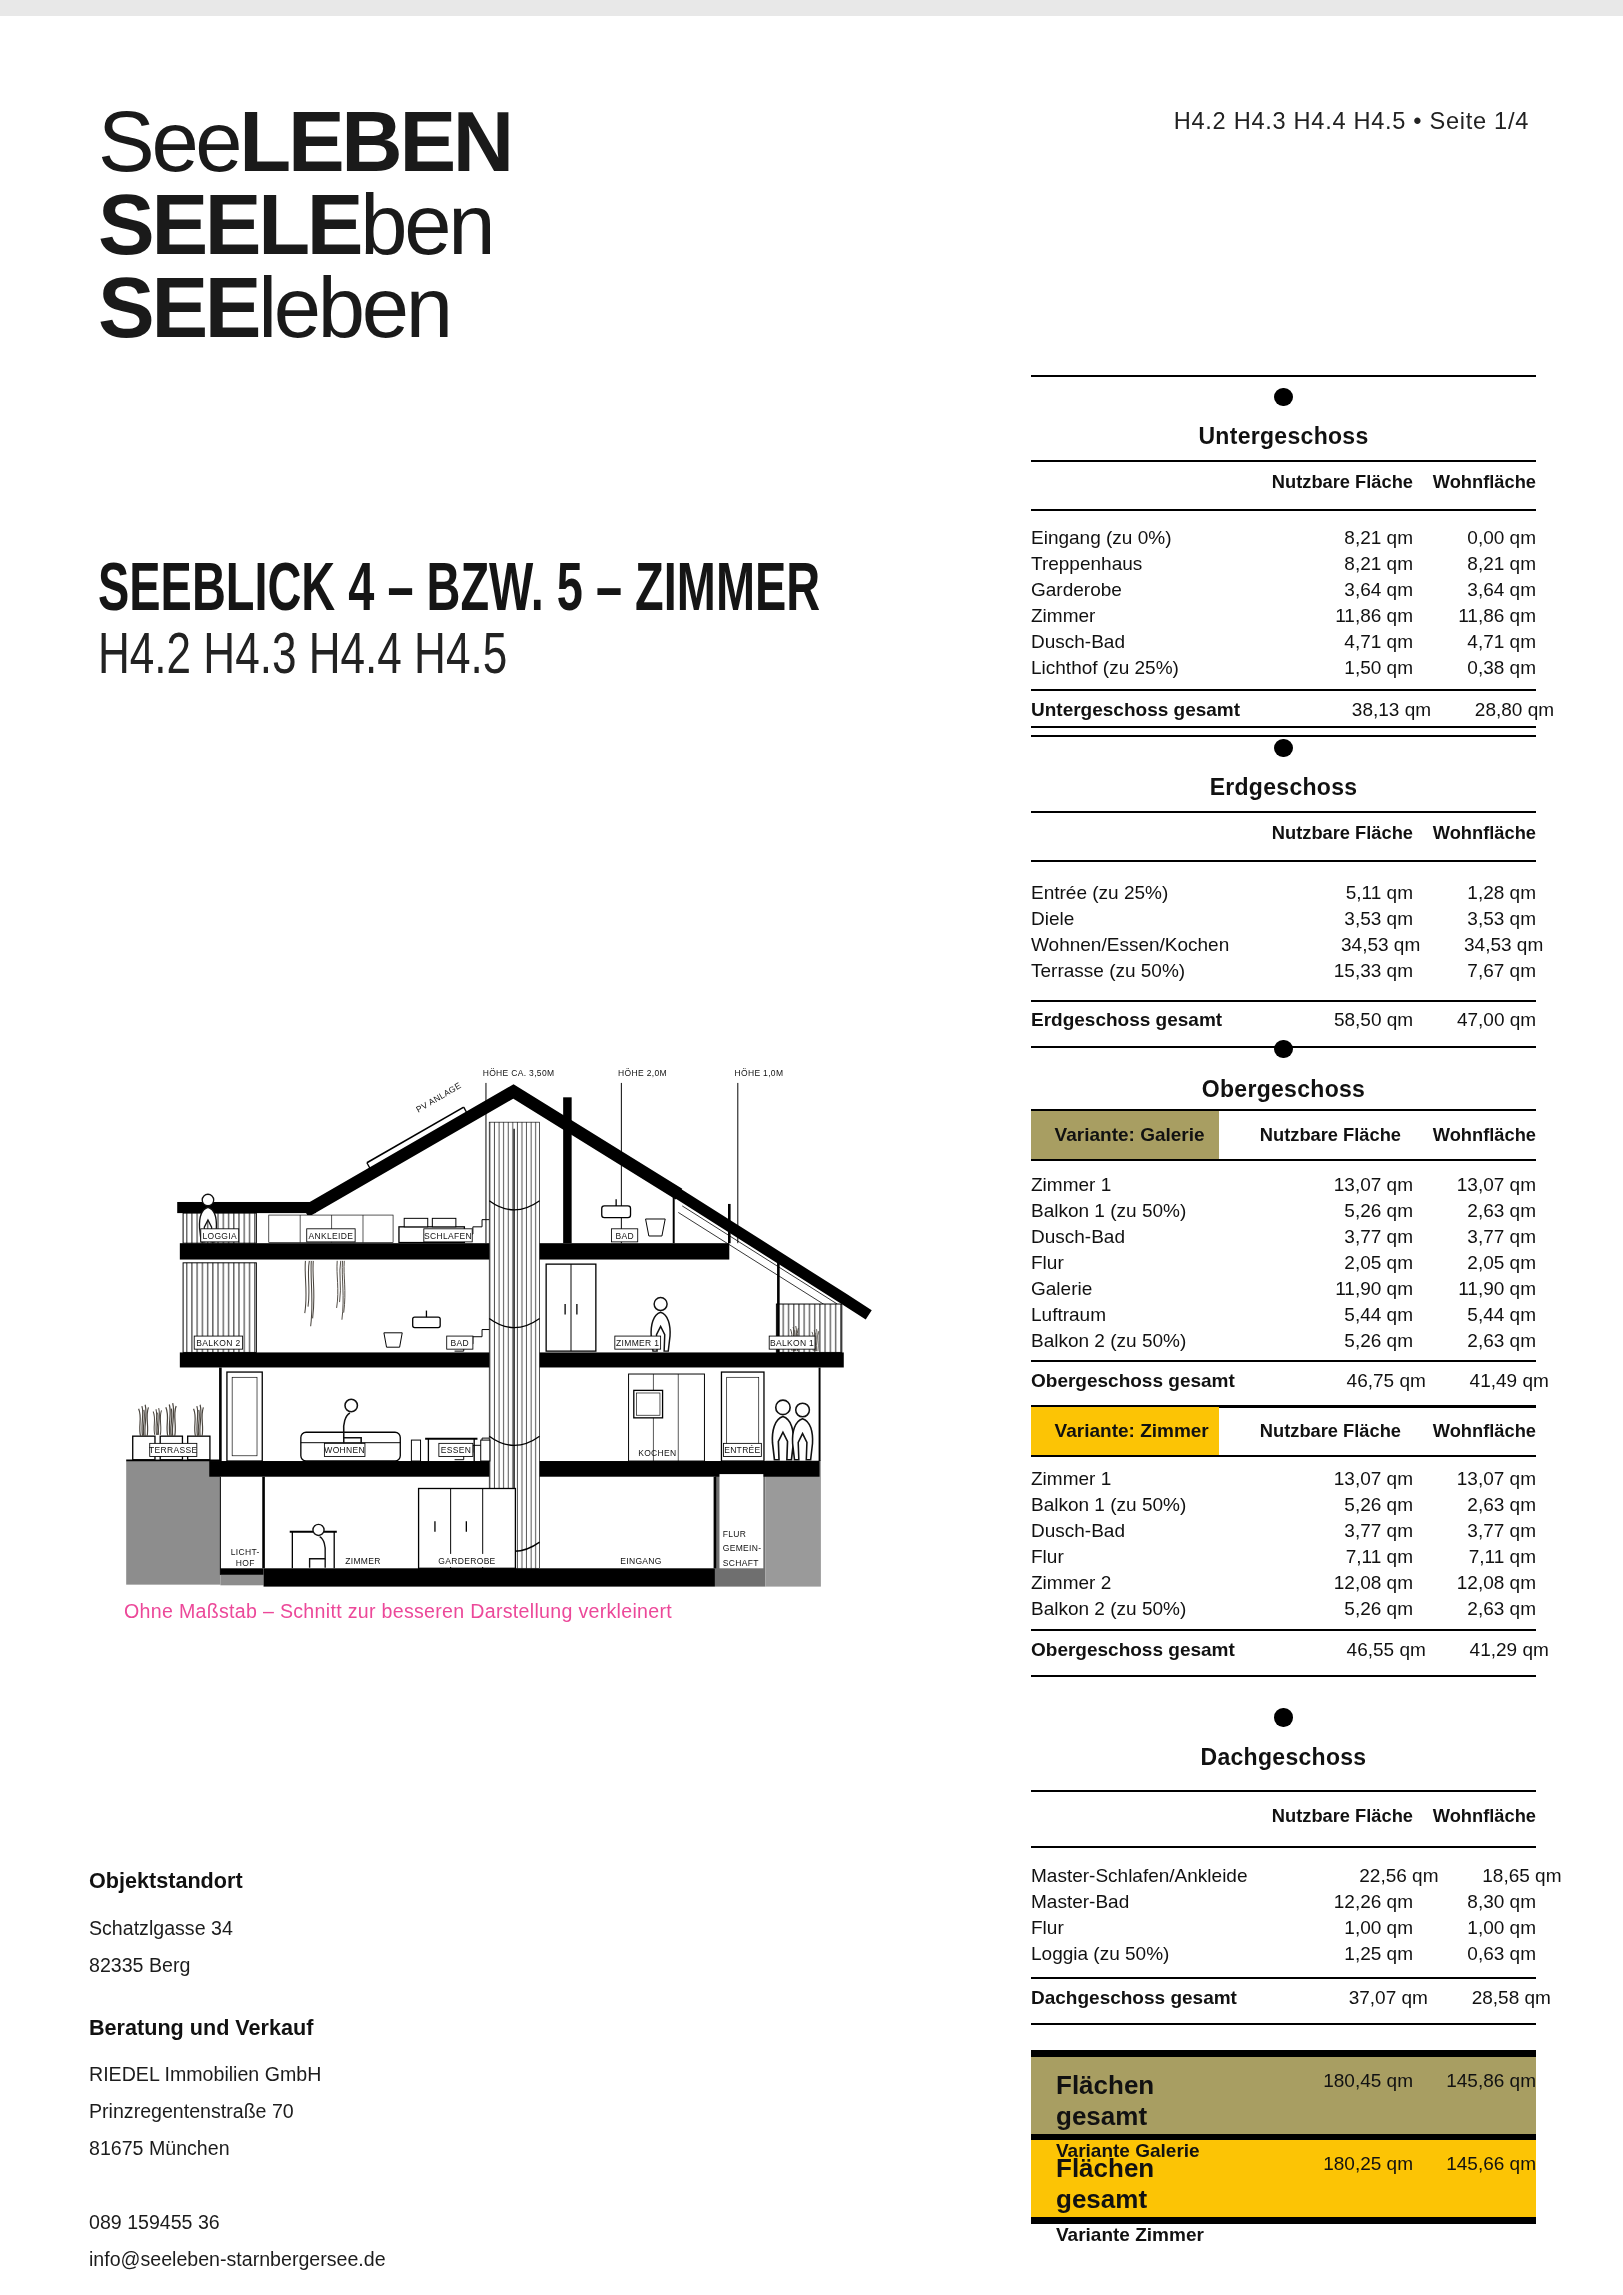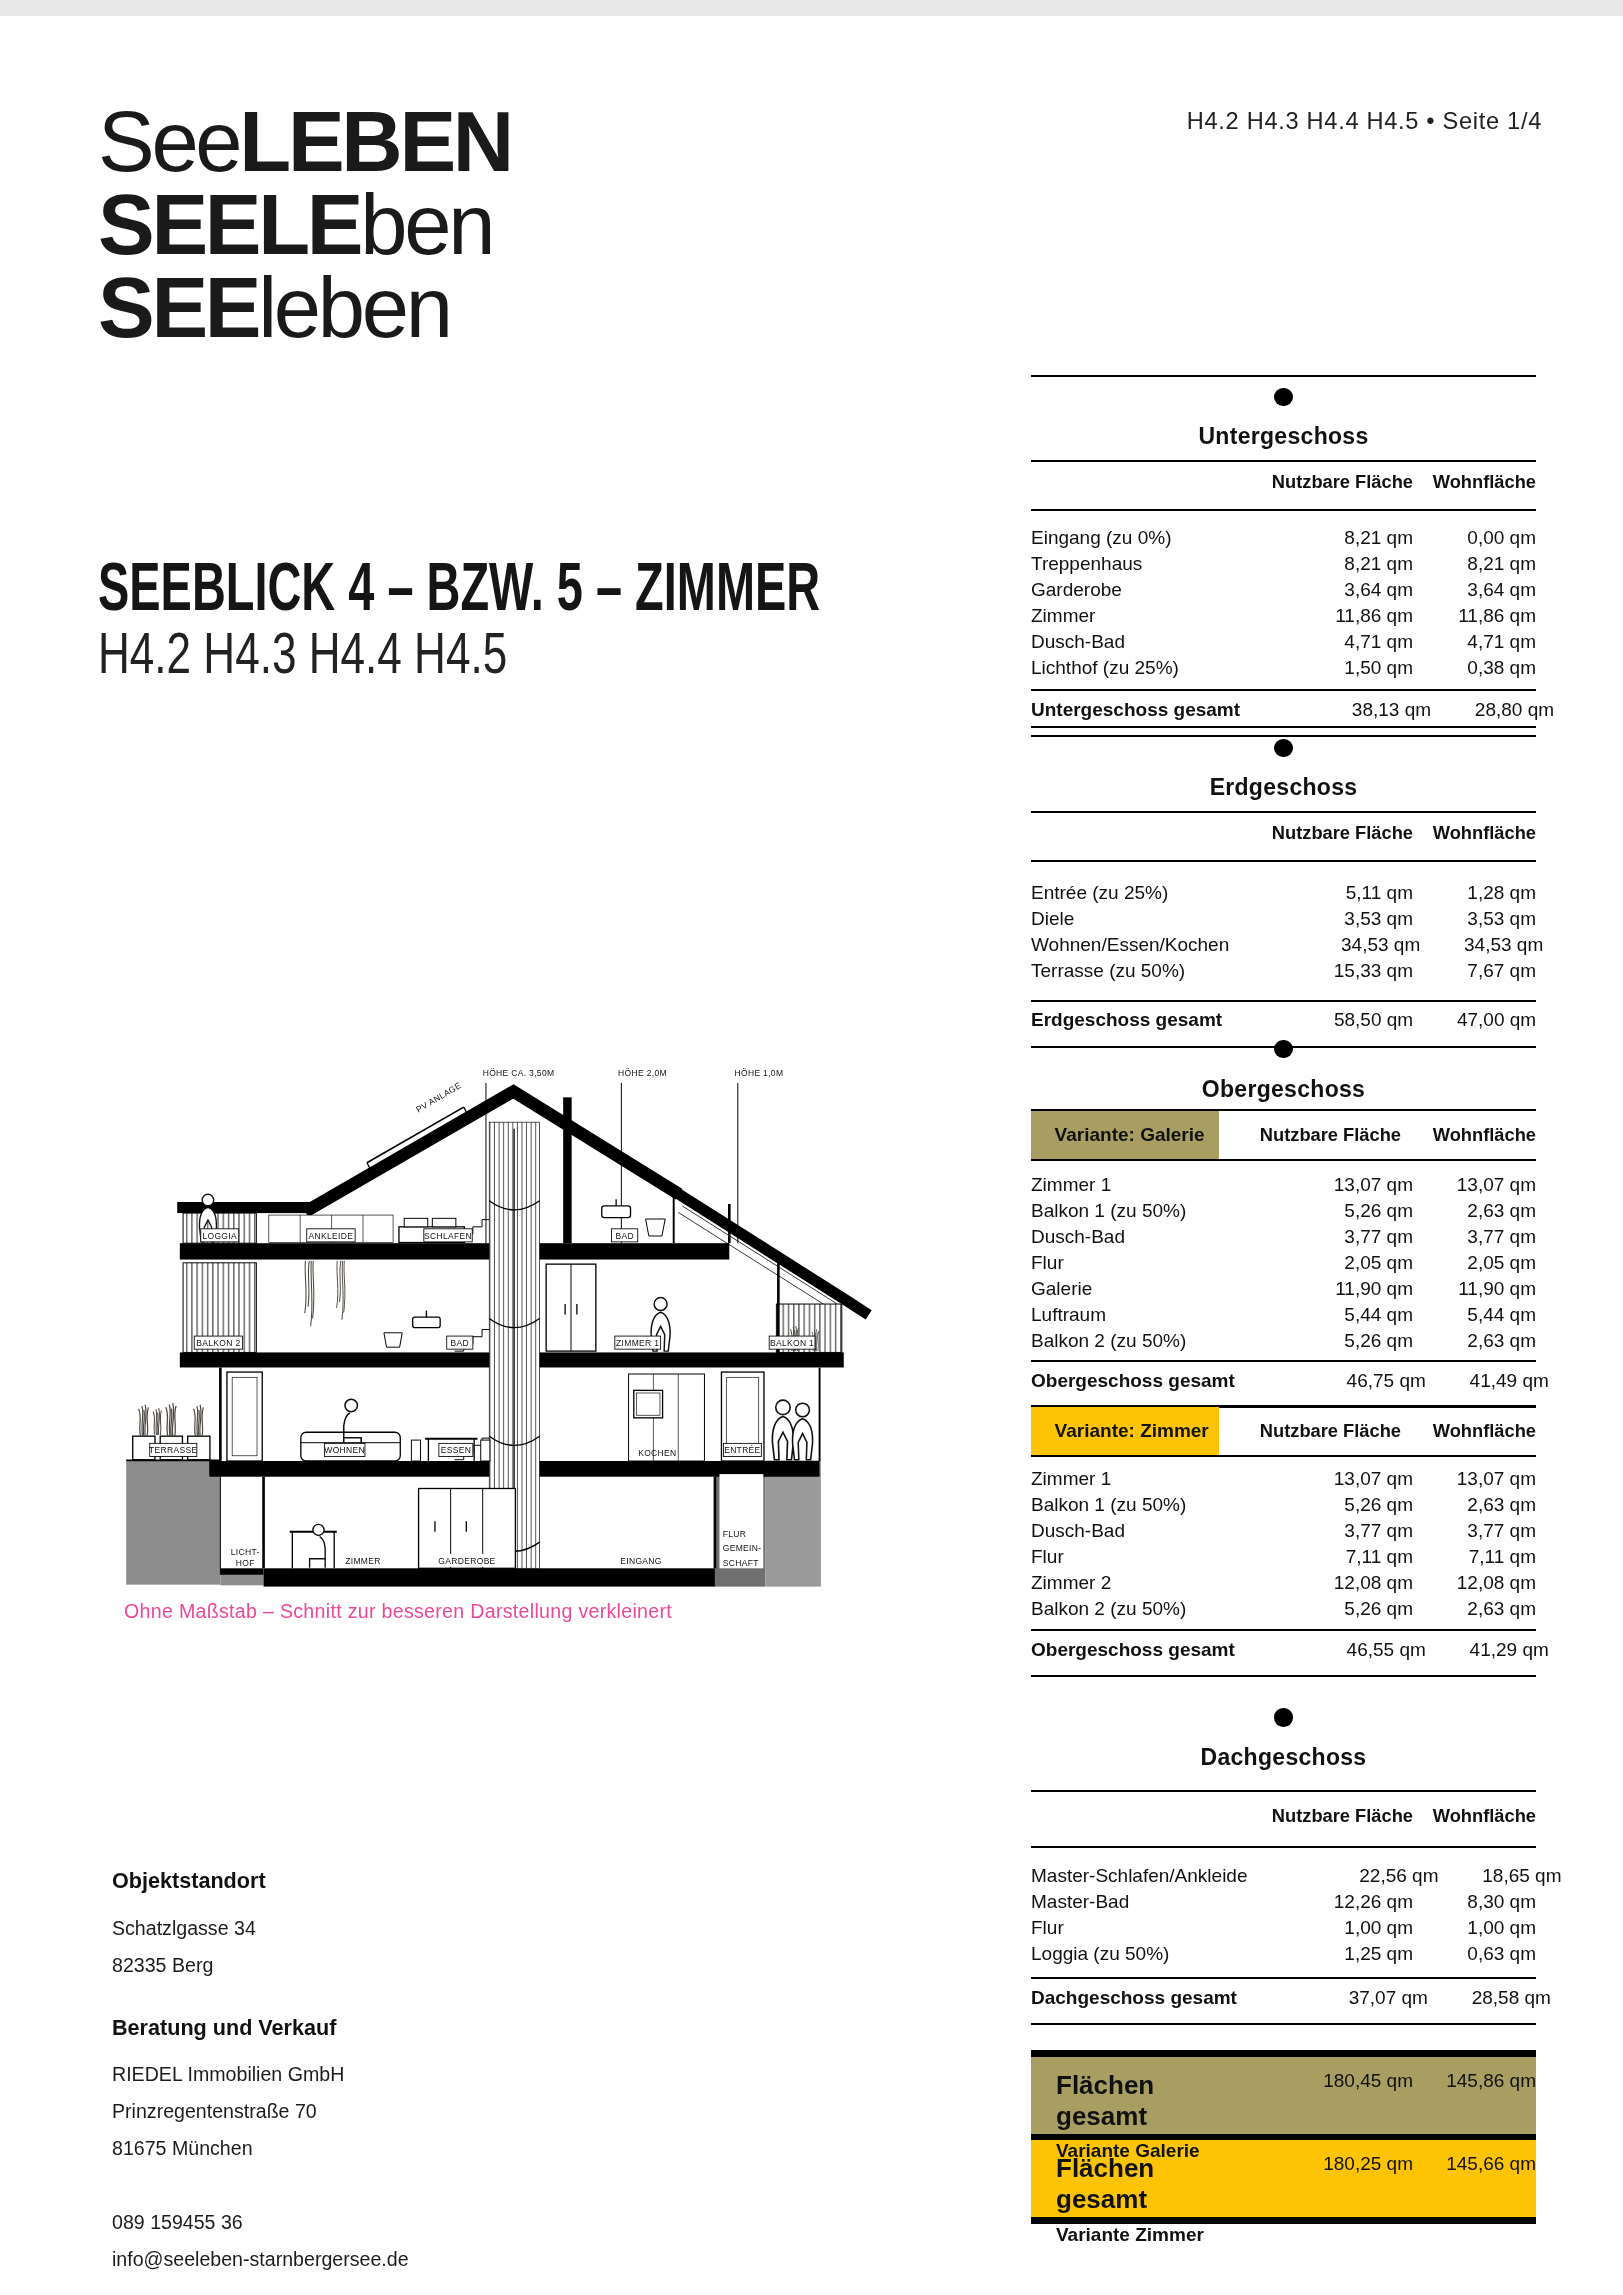--- a/index.html
+++ b/index.html
@@ -6,21 +6,21 @@
   .page{position:relative;width:1623px;height:2295px;background:#ffffff;
         font-family:"Liberation Sans",sans-serif;color:#111;overflow:hidden;margin:16px auto;}
 
   
   .logo{position:absolute;left:98px;top:84px;font-size:85px;line-height:83px;
         letter-spacing:-3.3px;white-space:nowrap;color:#1a1a1a;}
   .logo .lt{font-weight:400;}
   .logo .bd{font-weight:700;}
 
   
-  .header-right{position:absolute;right:81px;top:92px;font-size:23.6px;letter-spacing:0.7px;
+  .header-right{position:absolute;right:94px;top:92px;font-size:23.6px;letter-spacing:0.7px;
                 color:#222;white-space:nowrap;}
 
   
   .title{position:absolute;left:98px;top:531px;font-size:69px;font-weight:700;
          transform:scaleX(0.68);transform-origin:left center;white-space:nowrap;color:#151515;}
   .subtitle{position:absolute;left:98px;top:603px;font-size:58px;font-weight:400;
          transform:scaleX(0.76);transform-origin:left center;white-space:nowrap;color:#222;}
 
   
   .sec{position:absolute;left:1031px;width:505px;}
@@ -52,21 +52,21 @@
   .yellow{background:#FCC405;}
 
   
   .totband{position:absolute;left:1031px;width:505px;top:2034px;}
   .bar{height:6.5px;background:#000;}
   .band{height:77px;box-sizing:border-box;padding-top:13px;}
   .bl1 .lbl{padding-left:25px;font-weight:700;font-size:26px;}
   .bl2{padding-left:25px;margin-top:8.5px;font-weight:700;font-size:19px;}
 
   
-  .contact{position:absolute;left:112px;top:1852px;font-size:19.6px;line-height:37px;color:#1c1c1c;}
+  .contact{position:absolute;left:89px;top:1852px;font-size:19.6px;line-height:37px;color:#1c1c1c;}
   .contact .h{font-size:21.6px;font-weight:700;line-height:26px;color:#111;}
   .contact .blk{margin-top:15.7px;}
   .contact .h2{margin-top:31px;}
   .contact .ph{margin-top:37px;}
 
   
   .drawing{position:absolute;left:49px;top:1021px;}
   .caption{position:absolute;left:124px;top:1584px;font-size:19.6px;color:#ec4899;letter-spacing:0.3px;}
   svg text{font-family:"Liberation Sans",sans-serif;fill:#111;}
   svg .rl{font-size:13px;letter-spacing:.5px;}

